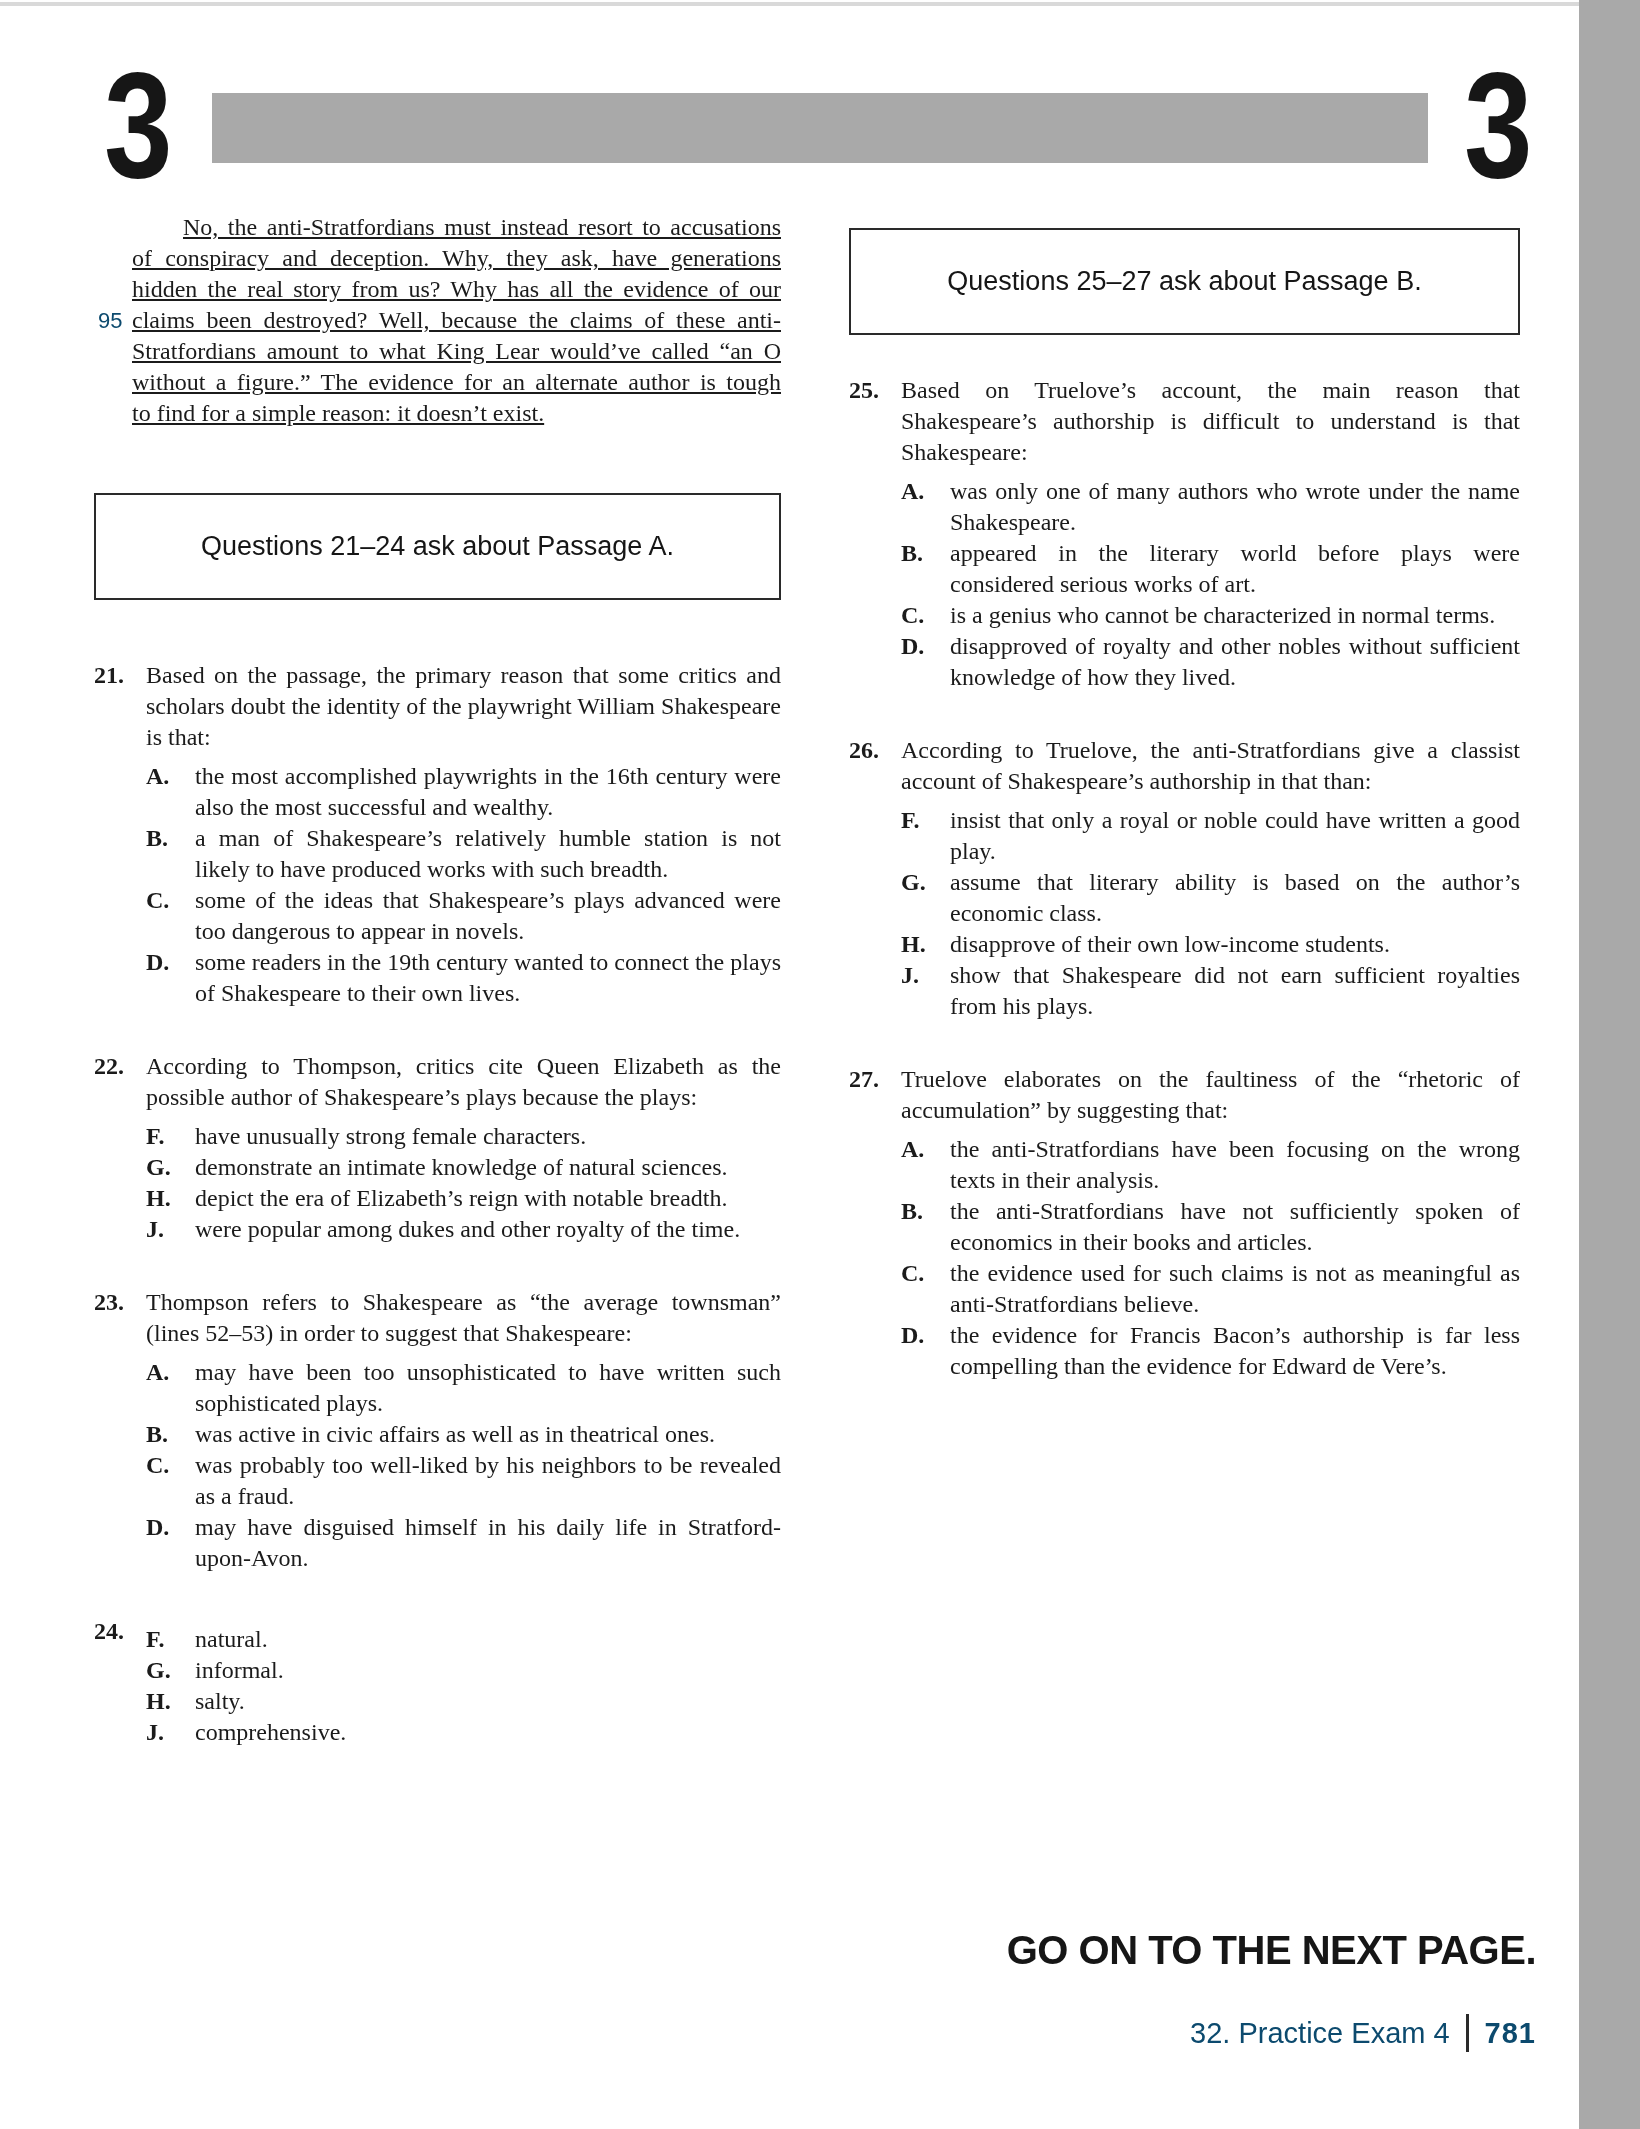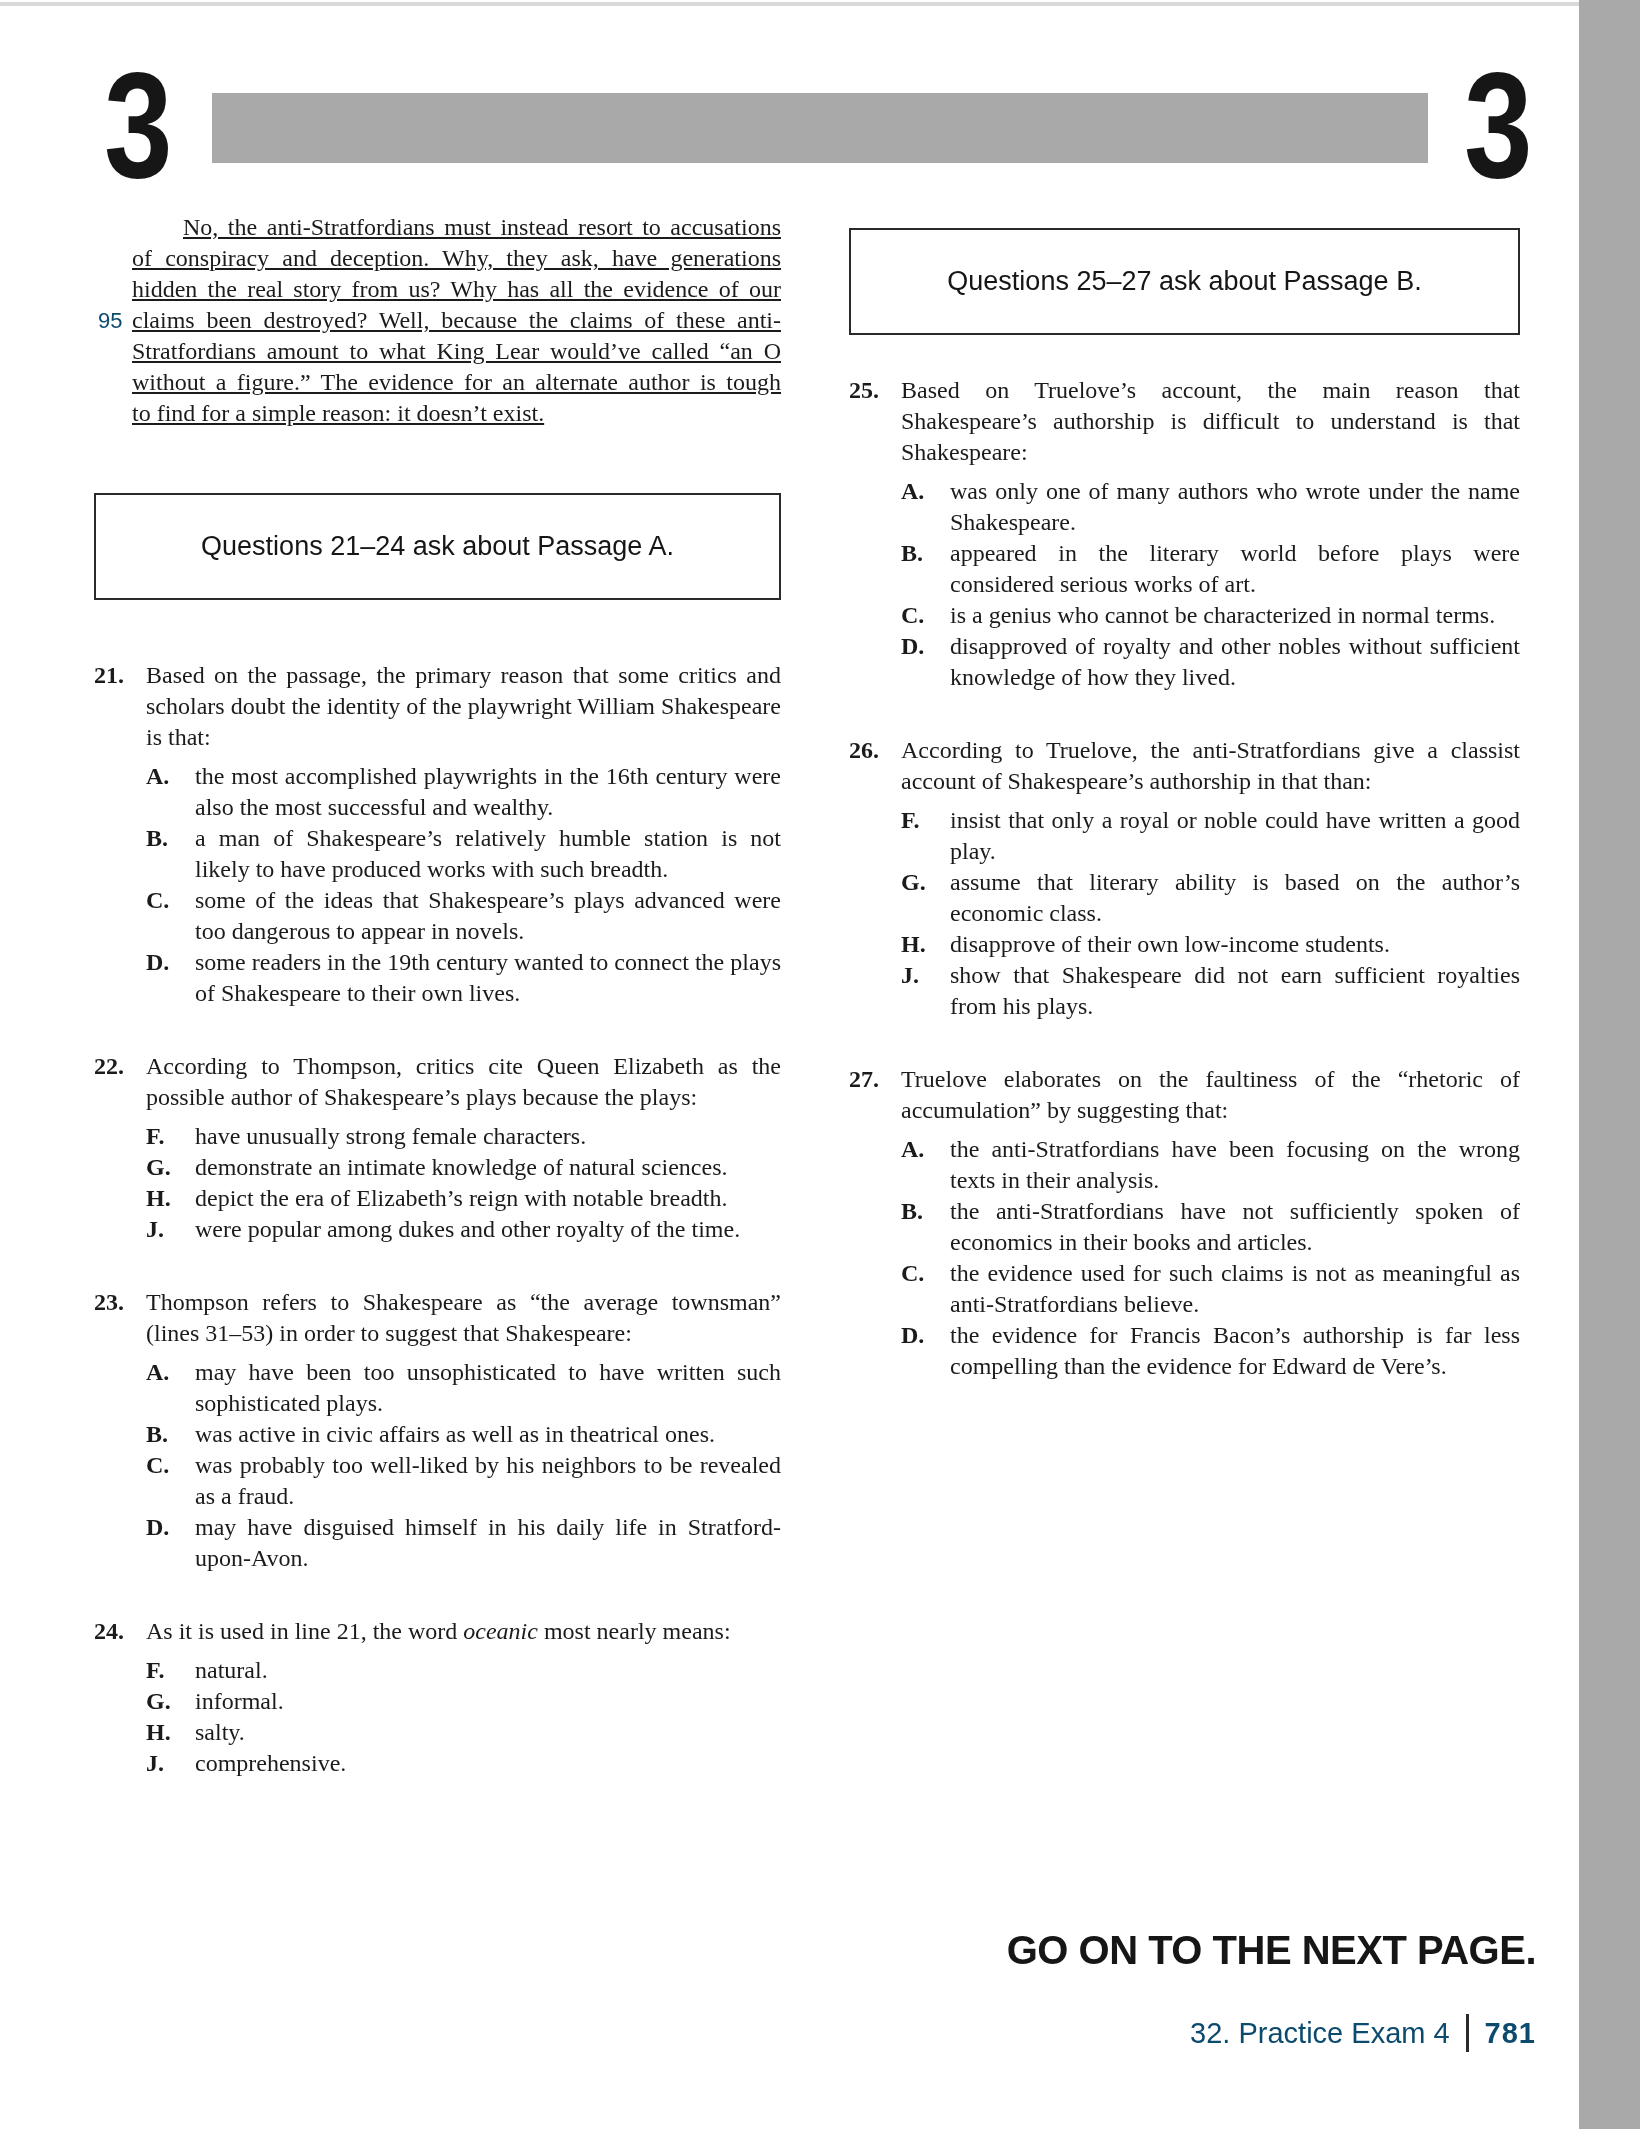--- a/index.html
+++ b/index.html
@@ -135,21 +135,21 @@
             </div>
           <div class="choice">
               <span class="chlabel">J.</span>
               <span class="chtext">were popular among dukes and other royalty of the time.</span>
             </div>
         </div>
       </div>
 
       <div class="q">
         <div class="qnum">23.</div>
-        <div class="stem"><span>Thompson refers to Shakespeare as “the average townsman” (lines 31–53) in order to suggest that Shakespeare:</span><em></em><span></span></div>
+        <div class="stem"><span>Thompson refers to Shakespeare as “the average townsman” (lines 52–53) in order to suggest that Shakespeare:</span><em></em><span></span></div>
         <div class="choices">
           <div class="choice">
               <span class="chlabel">A.</span>
               <span class="chtext">may have been too unsophisticated to have written such sophisticated plays.</span>
             </div>
           <div class="choice">
               <span class="chlabel">B.</span>
               <span class="chtext">was active in civic affairs as well as in theatrical ones.</span>
             </div>
           <div class="choice">
@@ -158,21 +158,20 @@
             </div>
           <div class="choice">
               <span class="chlabel">D.</span>
               <span class="chtext">may have disguised himself in his daily life in Stratford-upon-Avon.</span>
             </div>
         </div>
       </div>
 
       <div class="q">
         <div class="qnum">24.</div>
-        <div class="stem"><span>As it is used in line 21, the word </span><em>oceanic</em><span> most nearly means:</span></div>
         <div class="choices">
           <div class="choice">
               <span class="chlabel">F.</span>
               <span class="chtext">natural.</span>
             </div>
           <div class="choice">
               <span class="chlabel">G.</span>
               <span class="chtext">informal.</span>
             </div>
           <div class="choice">

